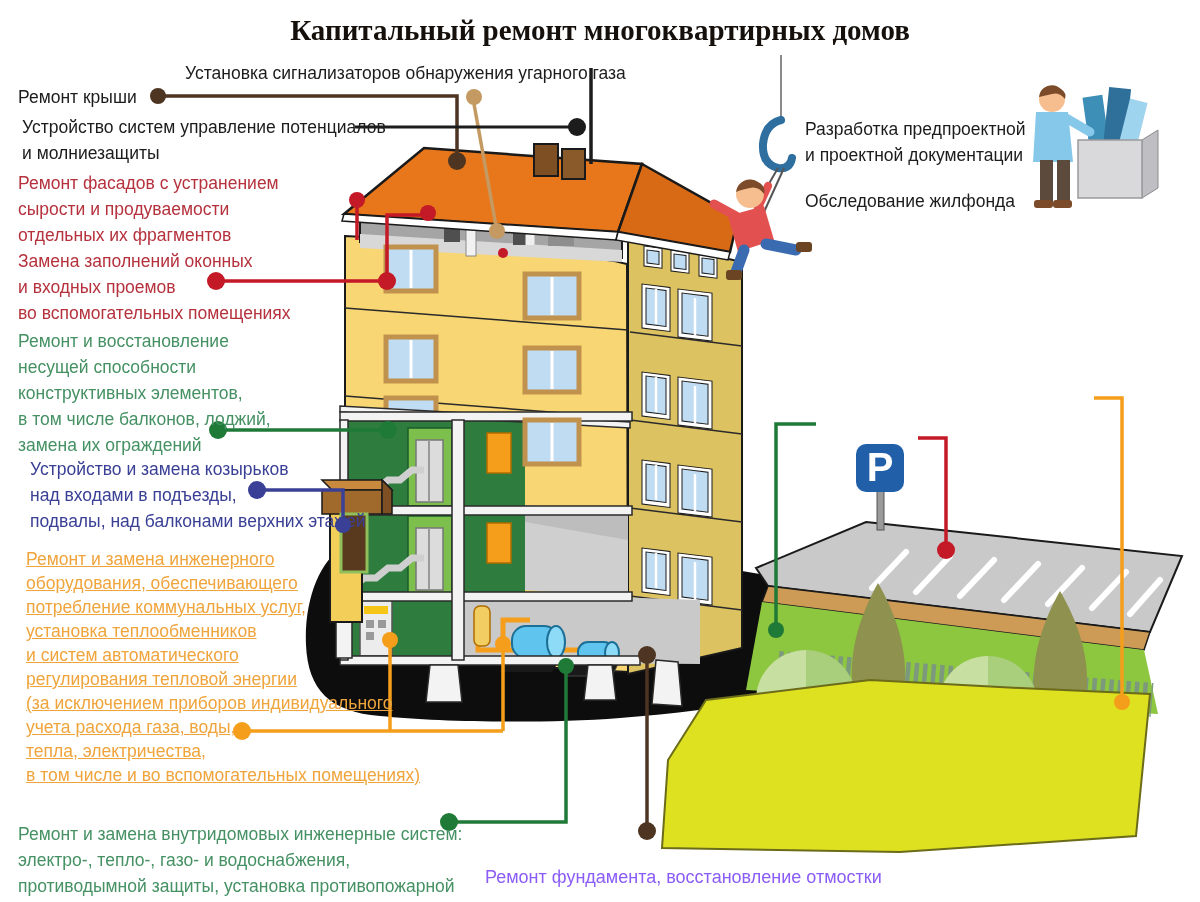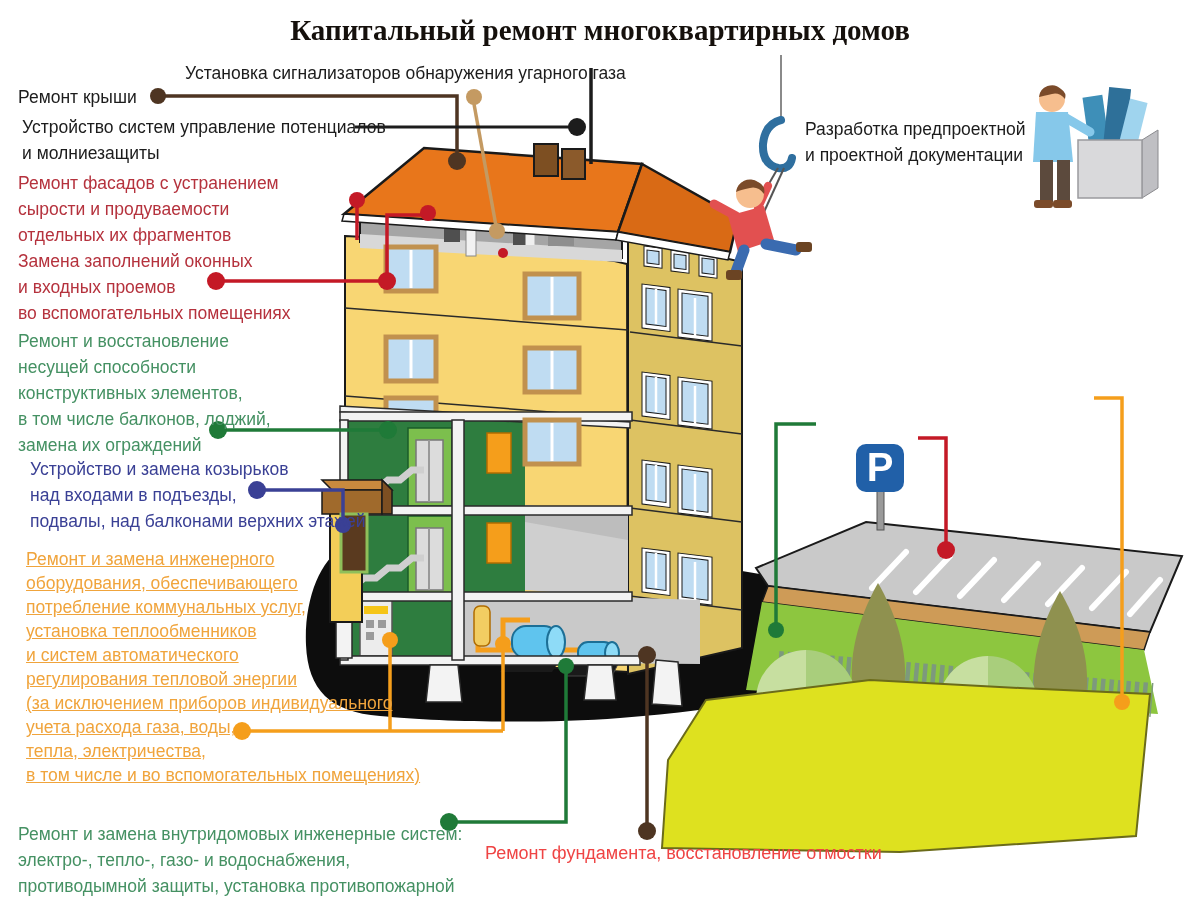--- a/index.html
+++ b/index.html
@@ -6,21 +6,21 @@
   #stage{position:relative;width:1200px;height:902px;background:#fff;overflow:hidden;
          font-family:"Liberation Sans",sans-serif;}
   #art{position:absolute;left:0;top:0;}
   .title{position:absolute;left:0;top:14px;width:1200px;text-align:center;
          font-family:"Liberation Serif",serif;font-weight:700;font-size:29px;color:#15100c;}
   .lbl{position:absolute;font-size:17.5px;line-height:26px;white-space:pre-line;color:#1c1c1c;}
   .red{color:#b5323d;}
   .grn{color:#459163;}
   .nvy{color:#3a4095;}
   .org{color:#f0a43c;}
-  .brn{color:#ef4444;}
+  .brn{color:#8b5cf6;margin-top:24px;}
   .tight{line-height:24px;}
 </style>
 </head>
 <body>
 
 <div id="stage">
 
 <svg id="art" width="1200" height="902" viewBox="0 0 1200 902">
 
   <path fill="#0d0d0d" d="M343,548 C320,560 304,600 306,645 C308,690 330,712 380,716 C440,722 540,724 620,718
@@ -372,14 +372,15 @@
 (за исключением приборов индивидуального
 учета расхода газа, воды,
 тепла, электричества,
 в том числе и во вспомогательных помещениях)</div>
   <div class="lbl grn" style="left:18px;top:788px;margin-top:33px;">Ремонт и замена внутридомовых инженерные систем:
 электро-, тепло-, газо- и водоснабжения,
 противодымной защиты, установка противопожарной
 автоматики, канализационных выпусков</div>
   <div class="lbl" style="left:805px;top:116px;">Разработка предпроектной
 и проектной документации</div>
+  <div class="lbl" style="left:805px;top:188px;">Обследование жилфонда</div>
   <div class="lbl brn" style="left:485px;top:840px;font-size:18px;">Ремонт фундамента, восстановление отмостки</div>
 </div>
 
 </body></html>

